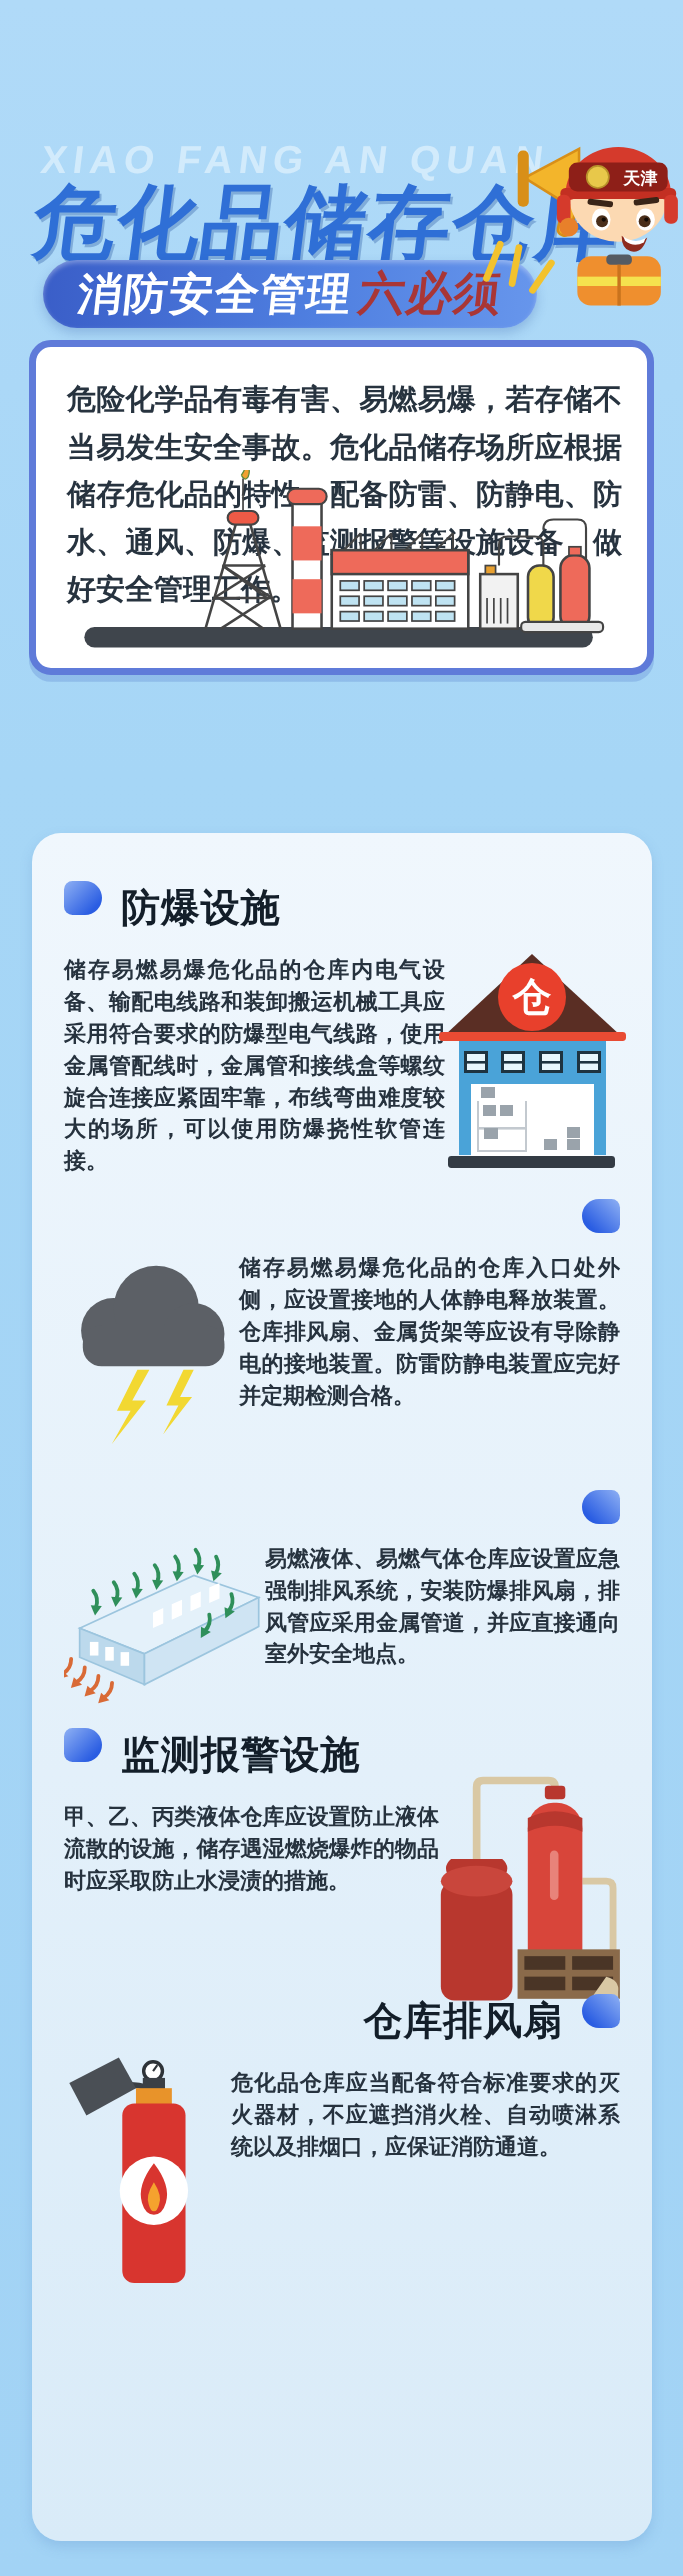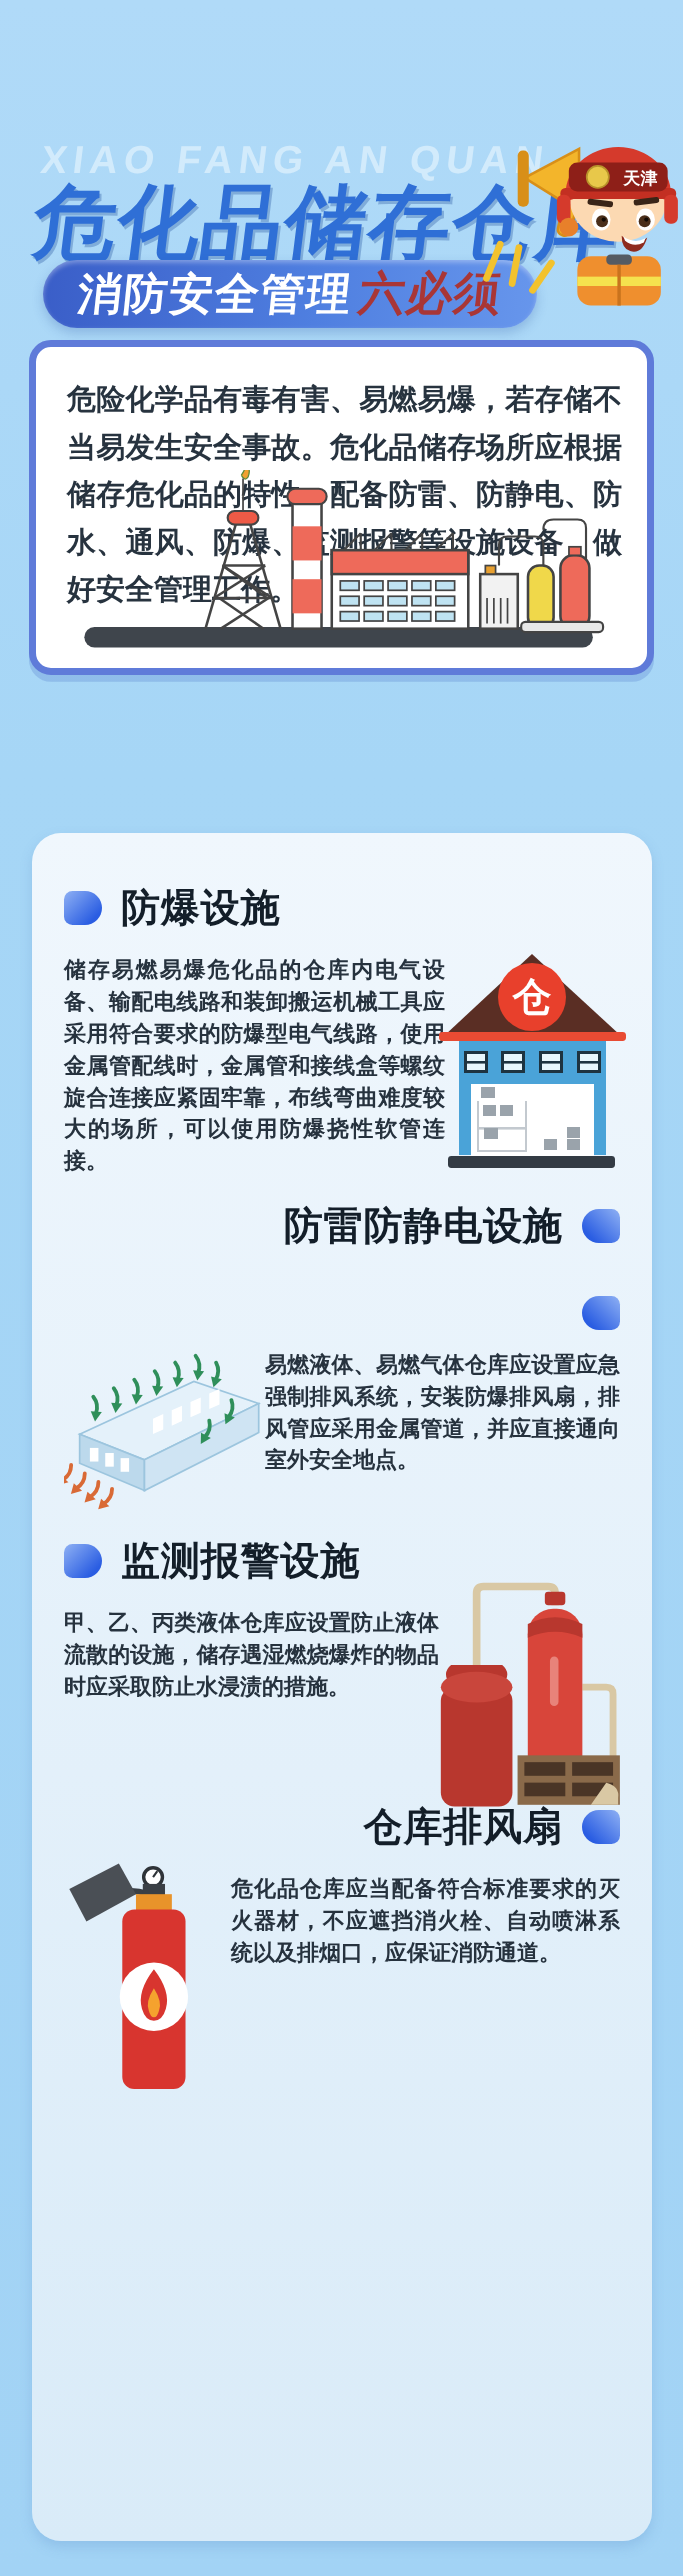--- a/index.html
+++ b/index.html
@@ -29,21 +29,21 @@
               box-shadow:0 6.8px 0 rgba(70,110,200,.25);}
   .intro-text{margin:29px 31px 0 31px;width:555px;font-size:29px;line-height:1.64;color:#27333f;
               text-align:justify;font-weight:600;}
   .factory{position:absolute;left:50%;bottom:12px;transform:translateX(-50%);}
 
   
   .main-card{position:absolute;left:32px;top:833px;width:620px;height:1708px;border-radius:29px;
              background:linear-gradient(180deg,#f0f7fd 0%,#e3f0fa 55%,#d9ebf8 100%);
              box-shadow:0 5.1px 12px rgba(90,140,200,.25);}
   .section{margin:0 32px;}
-  .sec-head{display:flex;align-items:center;gap:19px;}
+  .sec-head{display:flex;align-items:flex-start;gap:19px;}
   .sec-head.right{justify-content:flex-end;}
   .bullet{width:38px;height:34px;flex:0 0 auto;}
   .bullet.bleft{border-radius:8.5px 17px 17px 8.5px;background:linear-gradient(135deg,#8fb1f4 0%,#2a5de2 80%);}
   .bullet.bright{border-radius:17px 8.5px 8.5px 17px;background:linear-gradient(225deg,#8fb1f4 0%,#2a5de2 80%);}
   .sec-title{font-size:39px;font-weight:800;color:#131e29;letter-spacing:0.9px;white-space:nowrap;}
   .sec-body{display:flex;align-items:flex-start;margin-top:19px;}
   .sec-text{font-size:22px;line-height:1.45;color:#26323e;text-align:justify;font-weight:600;}
   .t-left{width:427px;}
   .t-right{width:400px;margin-left:auto;}
   .icon-right{margin-left:auto;}
@@ -239,22 +239,36 @@
               </div>
             </div>
             <div class="wh-base"></div>
           </div>
         </div>
       </div>
     </div>
 
     <div class="section" style="padding-top:22px;">
       <div class="sec-head right">
-        <div class="sec-title">防雷防静电设施</div>
         <div class="bullet bright"></div>
+      </div>
+      <div class="sec-body">
+        <div class="icon-left">
+          <svg width="175" height="192" viewBox="0 0 205 225">
+            <g fill="#5c6066">
+              <circle cx="58" cy="92" r="38"></circle>
+              <circle cx="108" cy="66" r="50"></circle>
+              <circle cx="152" cy="96" r="36"></circle>
+              <rect x="22" y="86" width="166" height="48" rx="22"></rect>
+            </g>
+            <polygon points="86,138 62,186 78,186 56,225 96,174 80,174 100,138" fill="#f2d832"></polygon>
+            <polygon points="140,138 120,180 134,180 116,214 150,170 136,170 152,138" fill="#f2d832"></polygon>
+          </svg>
+        </div>
+        <div class="sec-text t-right">储存易燃易爆危化品的仓库入口处外侧，应设置接地的人体静电释放装置。仓库排风扇、金属货架等应设有导除静电的接地装置。防雷防静电装置应完好并定期检测合格。</div>
       </div>
     </div>
 
     <div class="section" style="padding-top:22px;">
     </div>
 
     <div class="section" style="padding-top:20.5px;">
       <div class="sec-head right">
         <div class="bullet bright"></div>
       </div>

